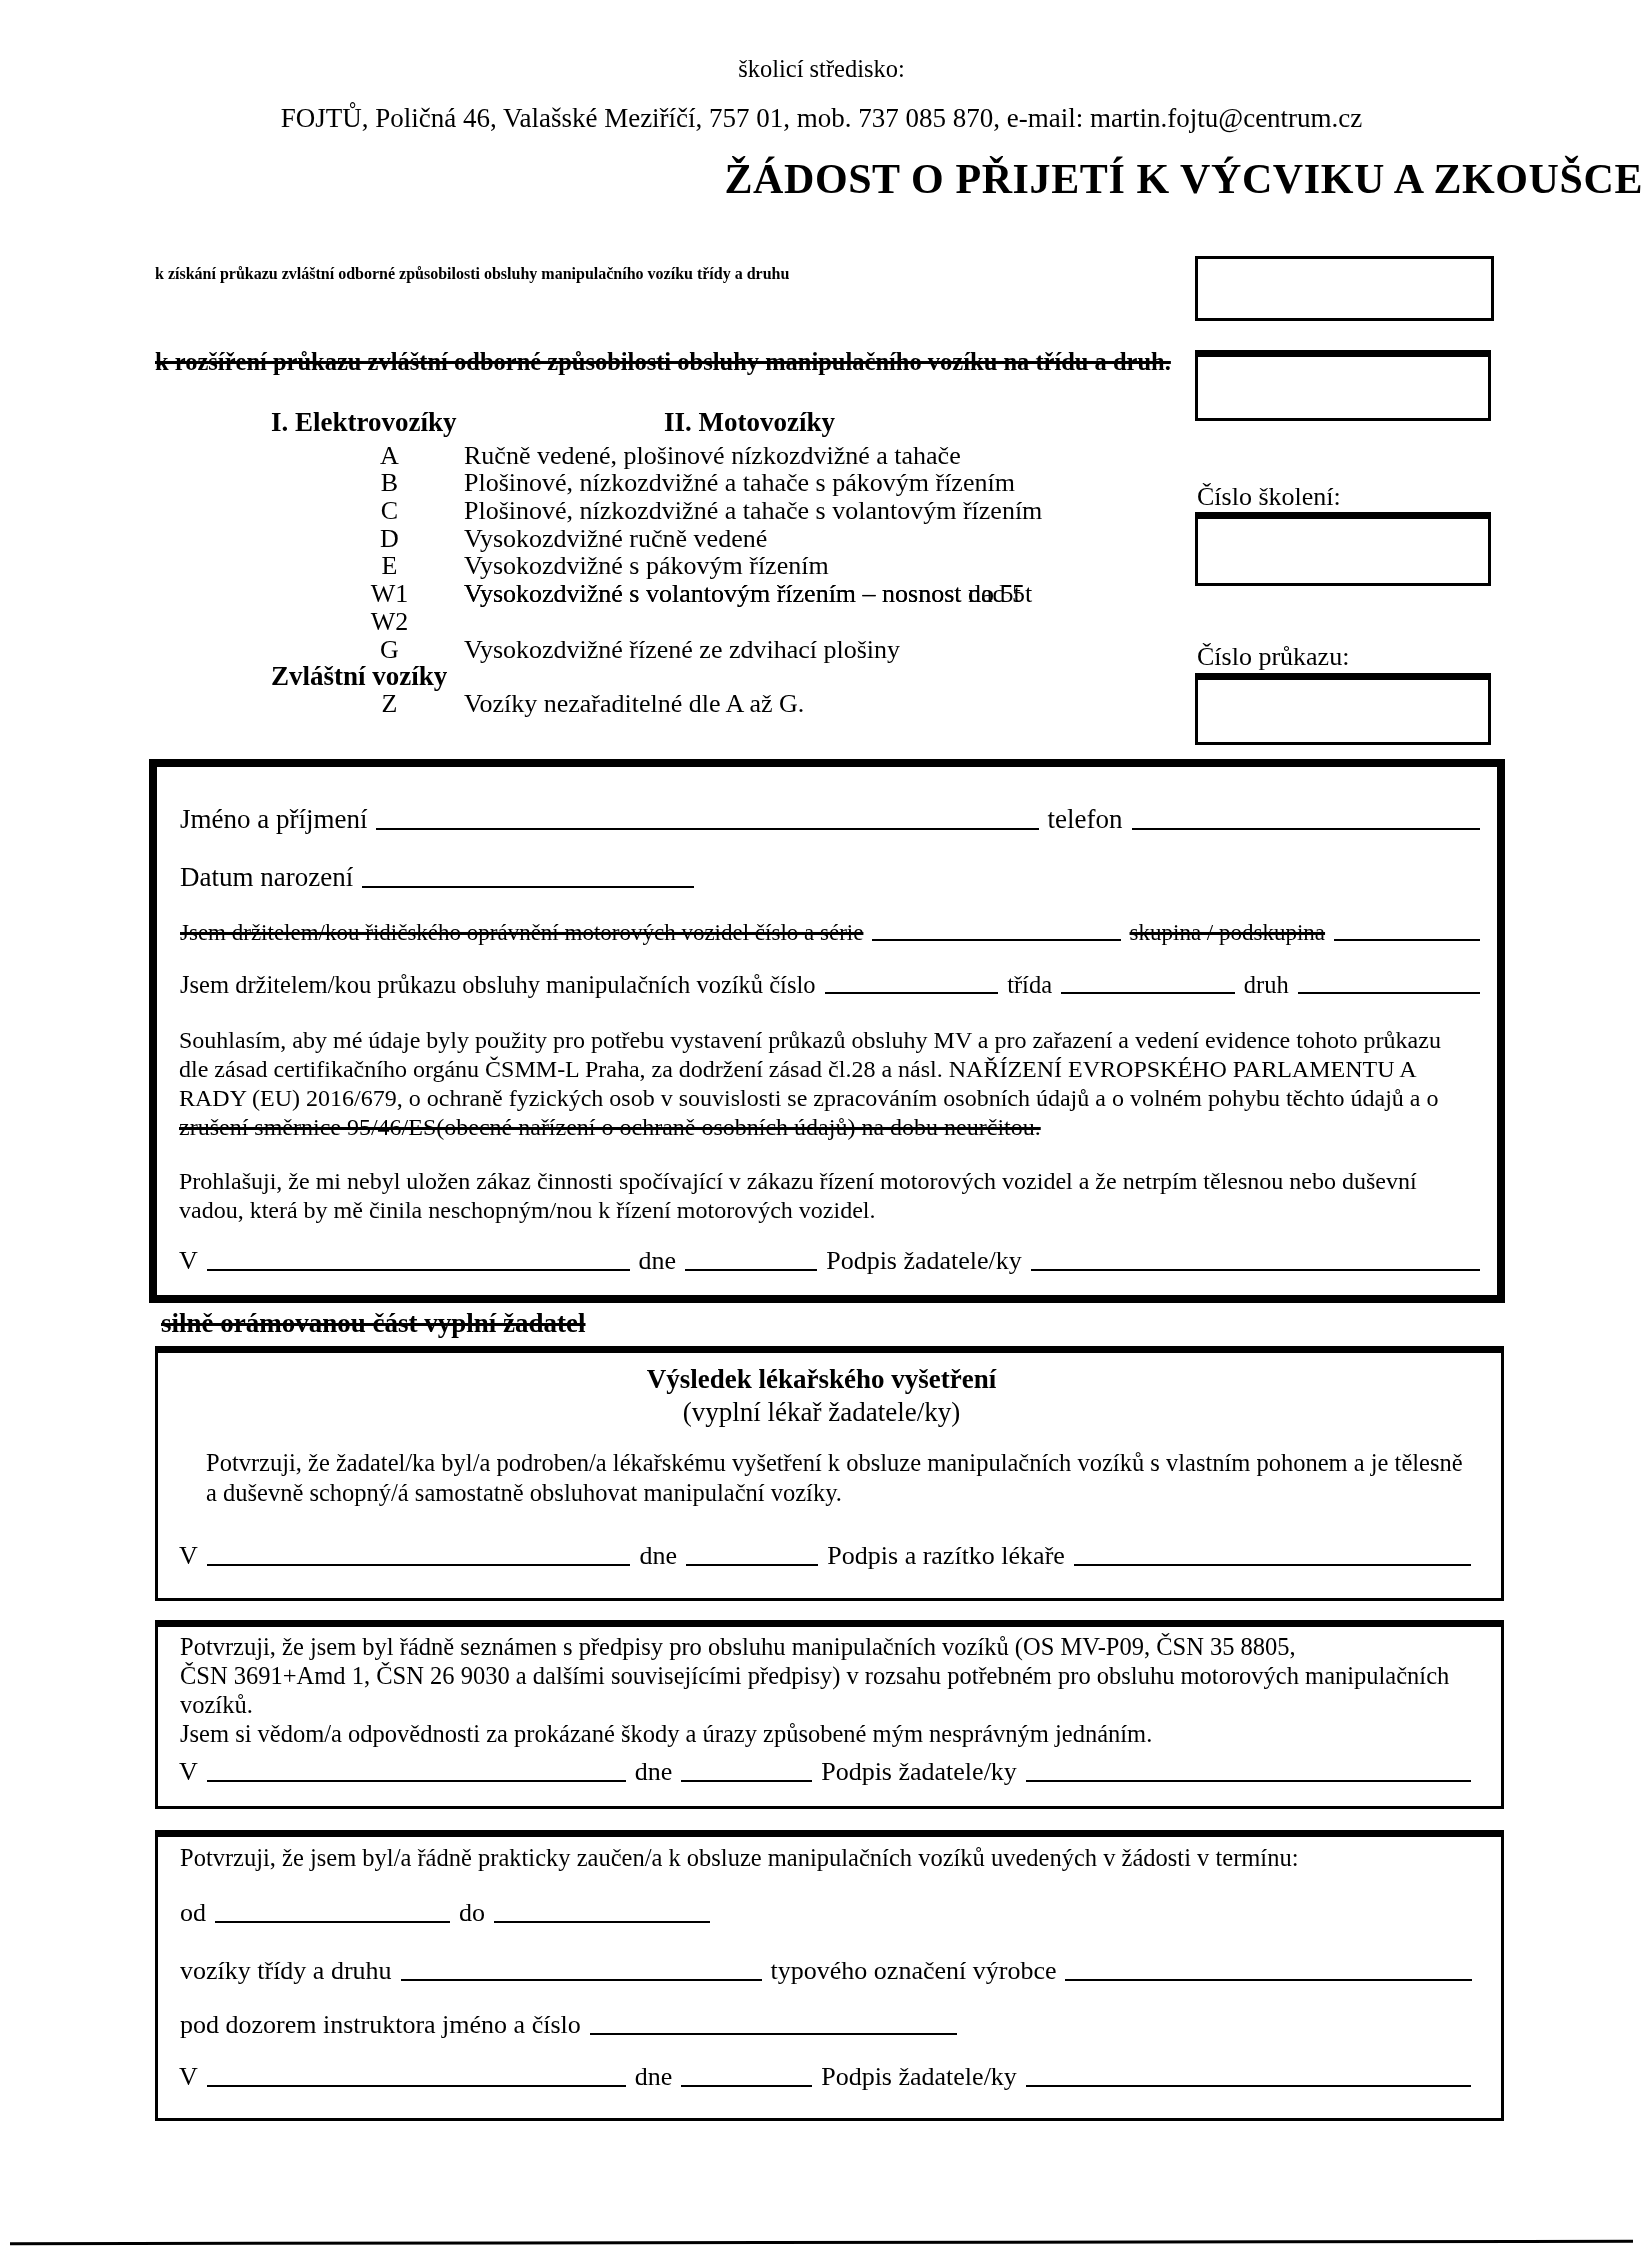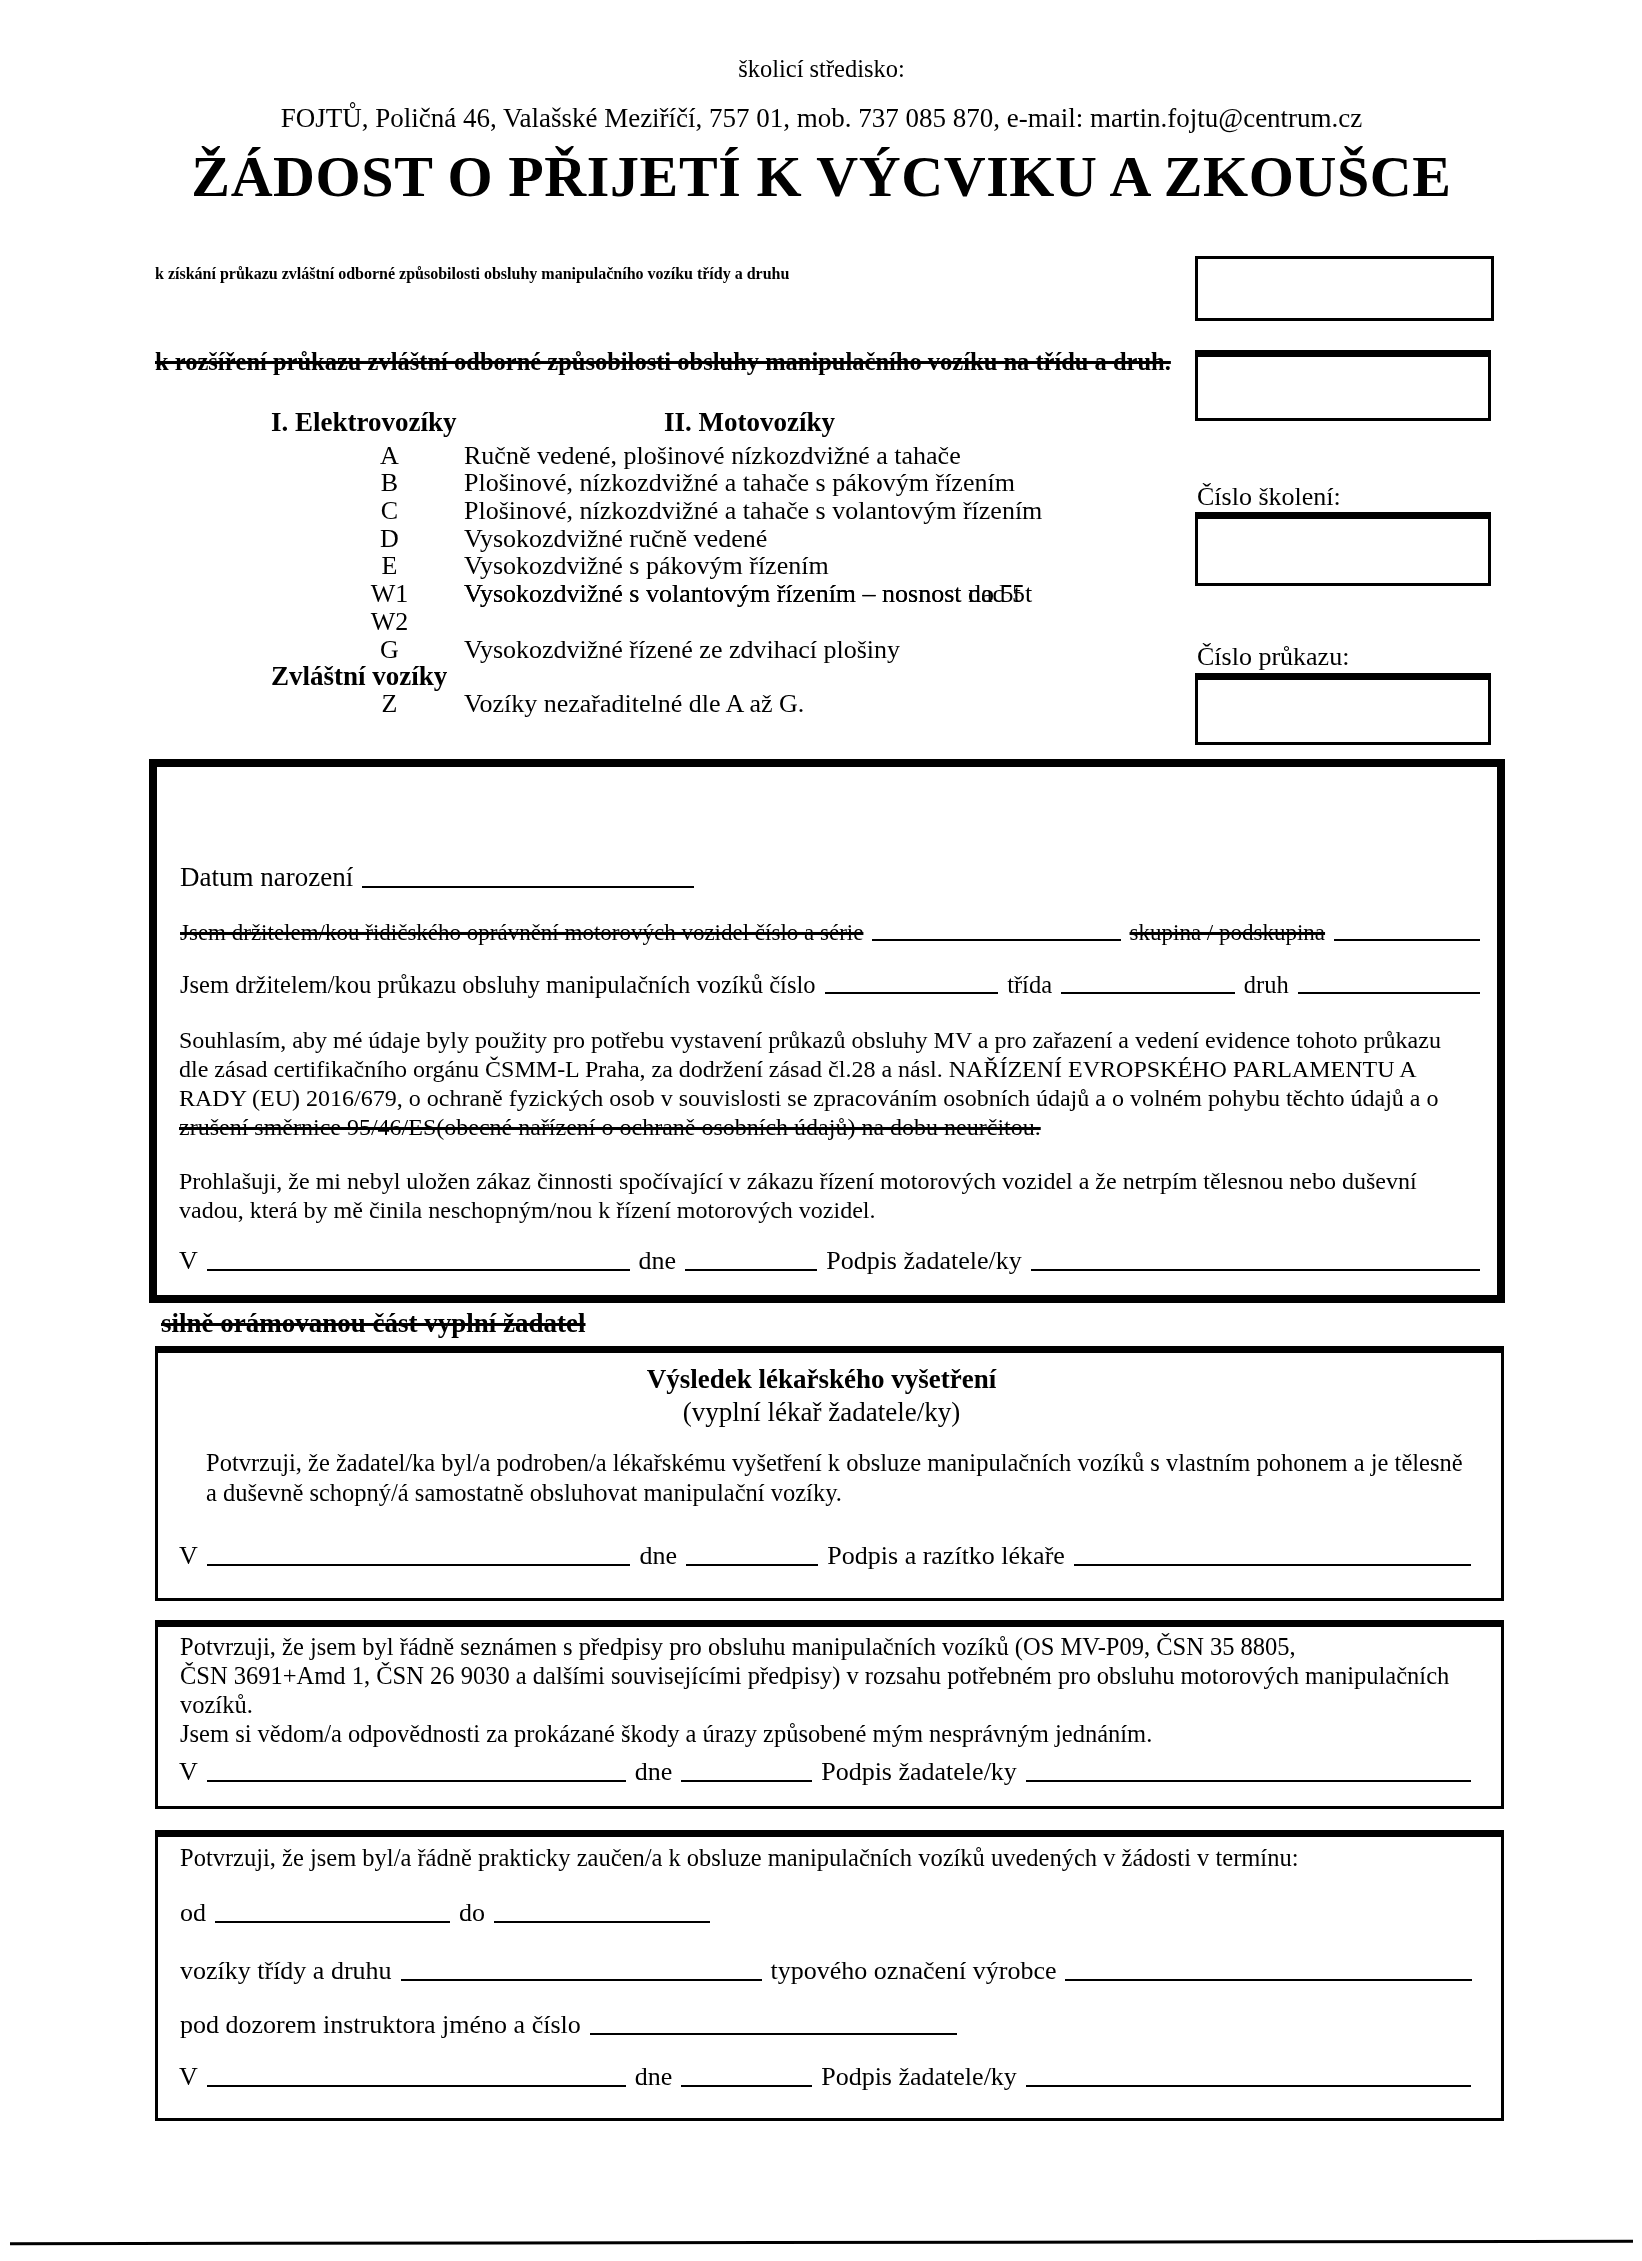--- a/index.html
+++ b/index.html
@@ -24,21 +24,21 @@
   .cls-desc { position:absolute; left:464px; font-size:26px; white-space:nowrap; }
   .artifact { position:absolute; background:#000; }
 </style>
 </head>
 <body>
 
 <div id="page">
 
   <div class="abs center" style="top:55px; font-size:24.5px;">školicí středisko:</div>
   <div class="abs center" style="top:103px; font-size:27px;">FOJTŮ, Poličná 46, Valašské Meziříčí, 757 01, mob. 737 085 870, e-mail: martin.fojtu@centrum.cz</div>
-  <div class="abs center b" style="top:143px; font-size:58px; letter-spacing:0.6px;">ŽÁDOST O PŘIJETÍ K VÝCVIKU A ZKOUŠCE</div>
+  <div class="abs center b" style="top:155px; font-size:42px; letter-spacing:0.6px;text-align:right;">ŽÁDOST O PŘIJETÍ K VÝCVIKU A ZKOUŠCE</div>
 
   <div class="abs b" style="left:155px; top:265px; font-size:16px; white-space:nowrap;">k získání průkazu zvláštní odborné způsobilosti obsluhy manipulačního vozíku třídy a druhu</div>
   <div class="box" style="left:1195px; top:256px; width:293px; height:59px;"></div>
 
   <div class="abs b strike" style="left:155px; top:348px; font-size:24.5px; white-space:nowrap;">k rozšíření průkazu zvláštní odborné způsobilosti obsluhy manipulačního vozíku na třídu a druh.</div>
   <div class="box heavytop" style="left:1195px; top:350px; width:290px; height:61px;"></div>
 
   <div class="abs b" style="left:271px; top:407px; font-size:27px;">I. Elektrovozíky</div>
   <div class="abs b" style="left:664px; top:407px; font-size:27px;">II. Motovozíky</div>
 
@@ -64,20 +64,26 @@
   <div class="cls-desc" style="top:689px;">Vozíky nezařaditelné dle A až G.</div>
 
   <div class="abs" style="left:1197px; top:482px; font-size:26px;">Číslo školení:</div>
   <div class="box heavytop" style="left:1195px; top:512px; width:290px; height:64px;"></div>
 
   <div class="abs" style="left:1197px; top:642px; font-size:26px;">Číslo průkazu:</div>
   <div class="box heavytop" style="left:1195px; top:673px; width:290px; height:62px;"></div>
 
   <div class="thickbox" style="left:149px; top:759px; width:1340px; height:528px;"></div>
 
+  <div class="row" style="left:180px; top:804px; width:1309px; font-size:27px;">
+    <span class="lbl">Jméno a příjmení</span>
+    <span class="u" style="flex-grow:1.9;"></span>
+    <span class="lbl">telefon</span>
+    <span class="u" style="flex-grow:1;"></span>
+  </div>
 
   <div class="row" style="left:180px; top:862px; font-size:27px;">
     <span class="lbl">Datum narození</span>
     <span class="u fx" style="width:332px;"></span>
   </div>
 
   <div class="row" style="left:180px; top:920px; width:1309px; font-size:23px;">
     <span class="lbl strike">Jsem držitelem/kou řidičského oprávnění motorových vozidel číslo a série</span>
     <span class="u" style="flex-grow:1.7;"></span>
     <span class="lbl strike">skupina / podskupina</span>

